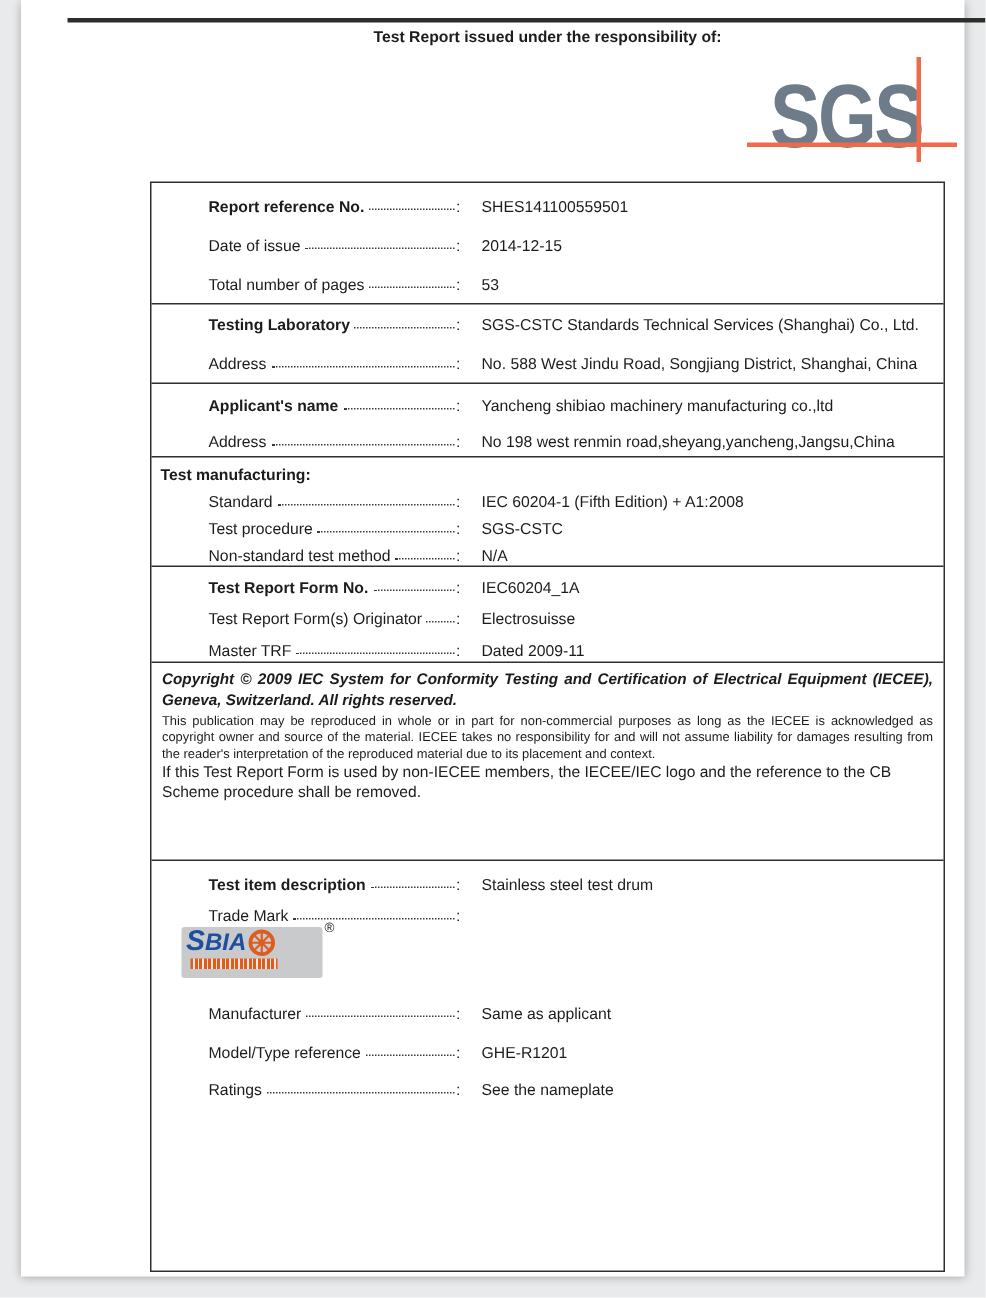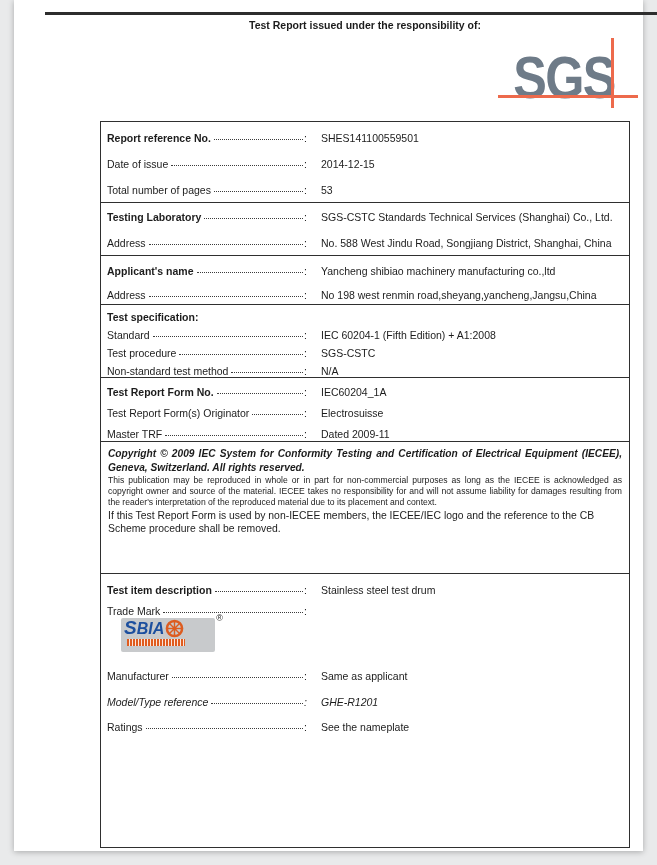--- a/index.html
+++ b/index.html
@@ -45,36 +45,36 @@
   .sec-e{height:64px;padding-top:3px;}
   .sec-copy{height:132px;padding:5px 7px 0 7px;}
   .sec-f{flex:1;padding-top:4px;}
 
   .row{display:flex;align-items:center;padding-left:6px;}
   .sec-a .row,.sec-b .row{height:26px;}
   .sec-c .row{height:24px;}
   .sec-d .row{height:18px;}
   .sec-e .row{height:21px;}
   .lbl{width:200px;flex:none;display:flex;align-items:baseline;font-size:10.5px;}
-  .lbl .txt{white-space:nowrap;}
+  .lbl .txt{white-space:nowrap;margin-left:32px;}
   .bold .txt{font-weight:bold;}
   .leader{flex:1;min-width:6px;height:0;align-self:flex-end;margin:0 1px 4px 3px;border-bottom:1.7px dotted #3b3b3b;}
   .colon{flex:none;font-size:10.5px;}
   .val{padding-left:14px;font-size:10.5px;white-space:nowrap;}
   .plain-heading{font-size:10.5px;font-weight:bold;}
 
   .copy-head{font-size:10.2px;font-weight:bold;line-height:13.5px;text-align:justify;font-style:italic;}
   .copy-fine{font-size:8.6px;line-height:11px;text-align:justify;margin-top:1px;}
   .copy-body{font-size:10.4px;line-height:13px;margin-top:1px;}
   .copy-notice{font-size:10.4px;font-weight:bold;line-height:13.5px;margin-top:1px;}
 
   .row-item{height:24px;}
   .row-tm{height:52px;align-items:flex-start;padding-top:3px;flex-direction:column;}
   .row-manuf{height:26px;margin-top:6px;}
-  .row-model{height:26px;font-style:italic;}
+  .row-model{height:26px;}
   .row-ratings{height:24px;}
 
   
   .tm-wrap{position:relative;width:104px;margin-top:1px;text-align:center;}
   .tm-box{width:94px;height:34px;background:#c8cacc;border-radius:2px;padding:1px 3px;box-sizing:border-box;}
   .tm-line1{display:flex;align-items:center;}
   .tm-sbia{font-style:italic;font-weight:bold;color:#1d4f9e;font-size:16px;line-height:18px;letter-spacing:0;}
   .tm-sbia::first-letter{font-size:19px;}
   .tm-wheel{margin-left:1px;flex:none;}
   .tm-strip{
@@ -160,21 +160,21 @@
           <span class="txt">Address</span>
           <span class="leader"></span>
           <span class="colon">:</span>
         </div>
       <div class="val">No 198 west renmin road,sheyang,yancheng,Jangsu,China</div>
     </div>
   </div>
 
   <div class="sec sec-d">
     <div class="row">
-      <div class="plain-heading">Test specification:</div>
+      <div class="plain-heading">Test manufacturing:</div>
     </div>
     <div class="row">
       <div class="lbl">
           <span class="txt">Standard</span>
           <span class="leader"></span>
           <span class="colon">:</span>
         </div>
       <div class="val">IEC 60204-1 (Fifth Edition) + A1:2008</div>
     </div>
     <div class="row">

